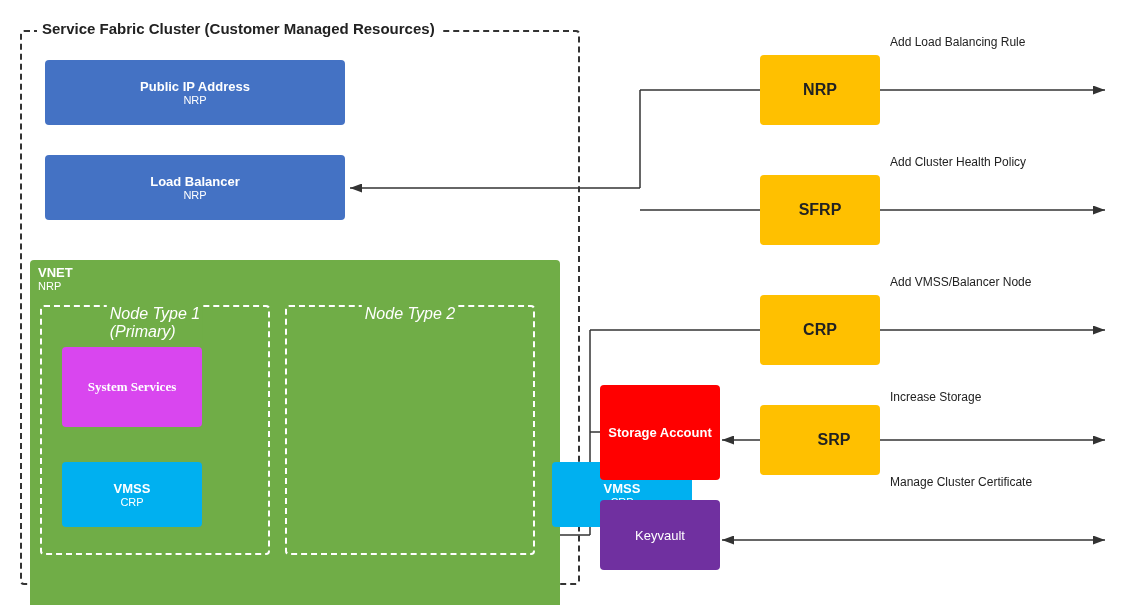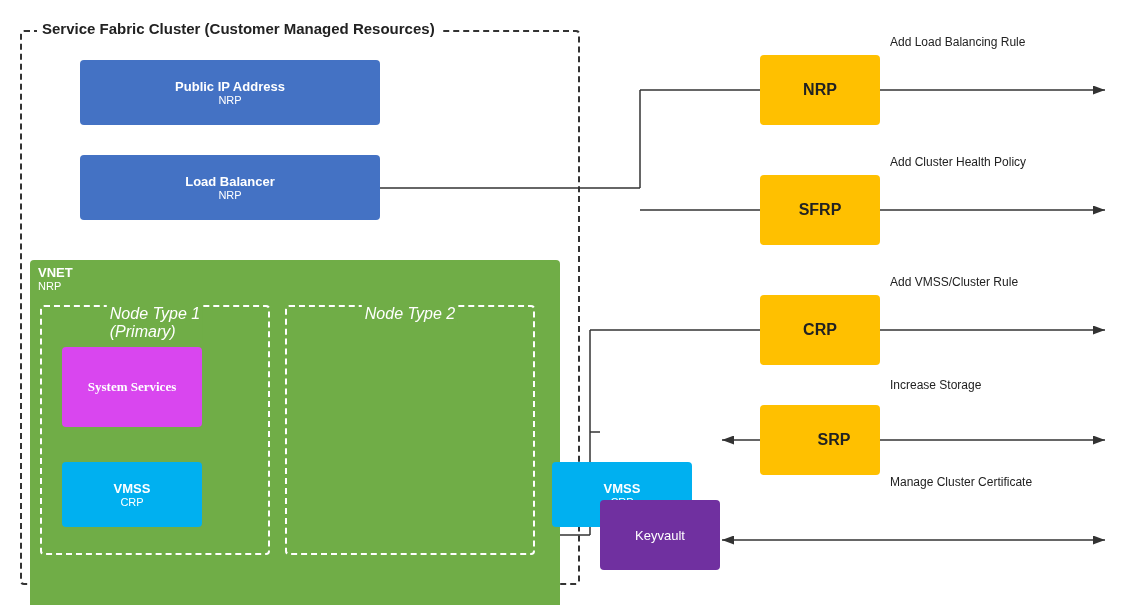--- a/index.html
+++ b/index.html
@@ -43,21 +43,20 @@
     .blue-box {
       background: #4472C4;
       color: #fff;
       border-radius: 4px;
       display: flex;
       flex-direction: column;
       align-items: center;
       justify-content: center;
       text-align: center;
       font-weight: bold;
-      margin-left: 35px;
     }
     .blue-box .sub-label {
       font-weight: normal;
       font-size: 11px;
     }
     
     .public-ip-box {
       position: absolute;
       top: 50px;
       left: 35px;
@@ -250,21 +249,21 @@
 
     
     .provider-label {
       position: absolute;
       font-size: 12px;
       color: #222;
     }
     .label-add-lb { top: 25px; left: 880px; }
     .label-add-cluster { top: 145px; left: 880px; }
     .label-add-vmss { top: 265px; left: 880px; }
-    .label-increase-storage { top: 368px; left: 880px; }
+    .label-increase-storage { top: 380px; left: 880px; }
     .label-manage-cert { top: 465px; left: 880px; }
 
     
     .arrows-svg {
       position: absolute;
       top: 0;
       left: 0;
       width: 1109px;
       height: 585px;
       pointer-events: none;
@@ -363,36 +362,39 @@
     <div class="node-type-2">
       <span class="node-type-2-label">Node Type 2</span>
 
       <div class="vmss-box-2">
         <span>VMSS</span>
         <span class="sub-label-small">CRP</span>
       </div>
     </div>
   </div>
 
+  <div class="storage-account-box">
+    <span>Storage Account</span>
+  </div>
 
   <div class="keyvault-box">
     <span>Keyvault</span>
   </div>
 
   <div class="provider-box nrp-box">
     <span>NRP</span>
   </div>
   <div class="provider-box sfrp-box">
     <span>SFRP</span>
   </div>
   <div class="provider-box crp-box">
     <span>CRP</span>
   </div>
   <div class="provider-box srp-box">
     <span>SRP</span>
   </div>
 
   <div class="provider-label label-add-lb">Add Load Balancing Rule</div>
   <div class="provider-label label-add-cluster">Add Cluster Health Policy</div>
-  <div class="provider-label label-add-vmss">Add VMSS/Cluster Rule</div>
+  <div class="provider-label label-add-vmss">Add VMSS/Balancer Node</div>
   <div class="provider-label label-increase-storage">Increase Storage</div>
   <div class="provider-label label-manage-cert">Manage Cluster Certificate</div>
 </div>
 
 </body></html>

